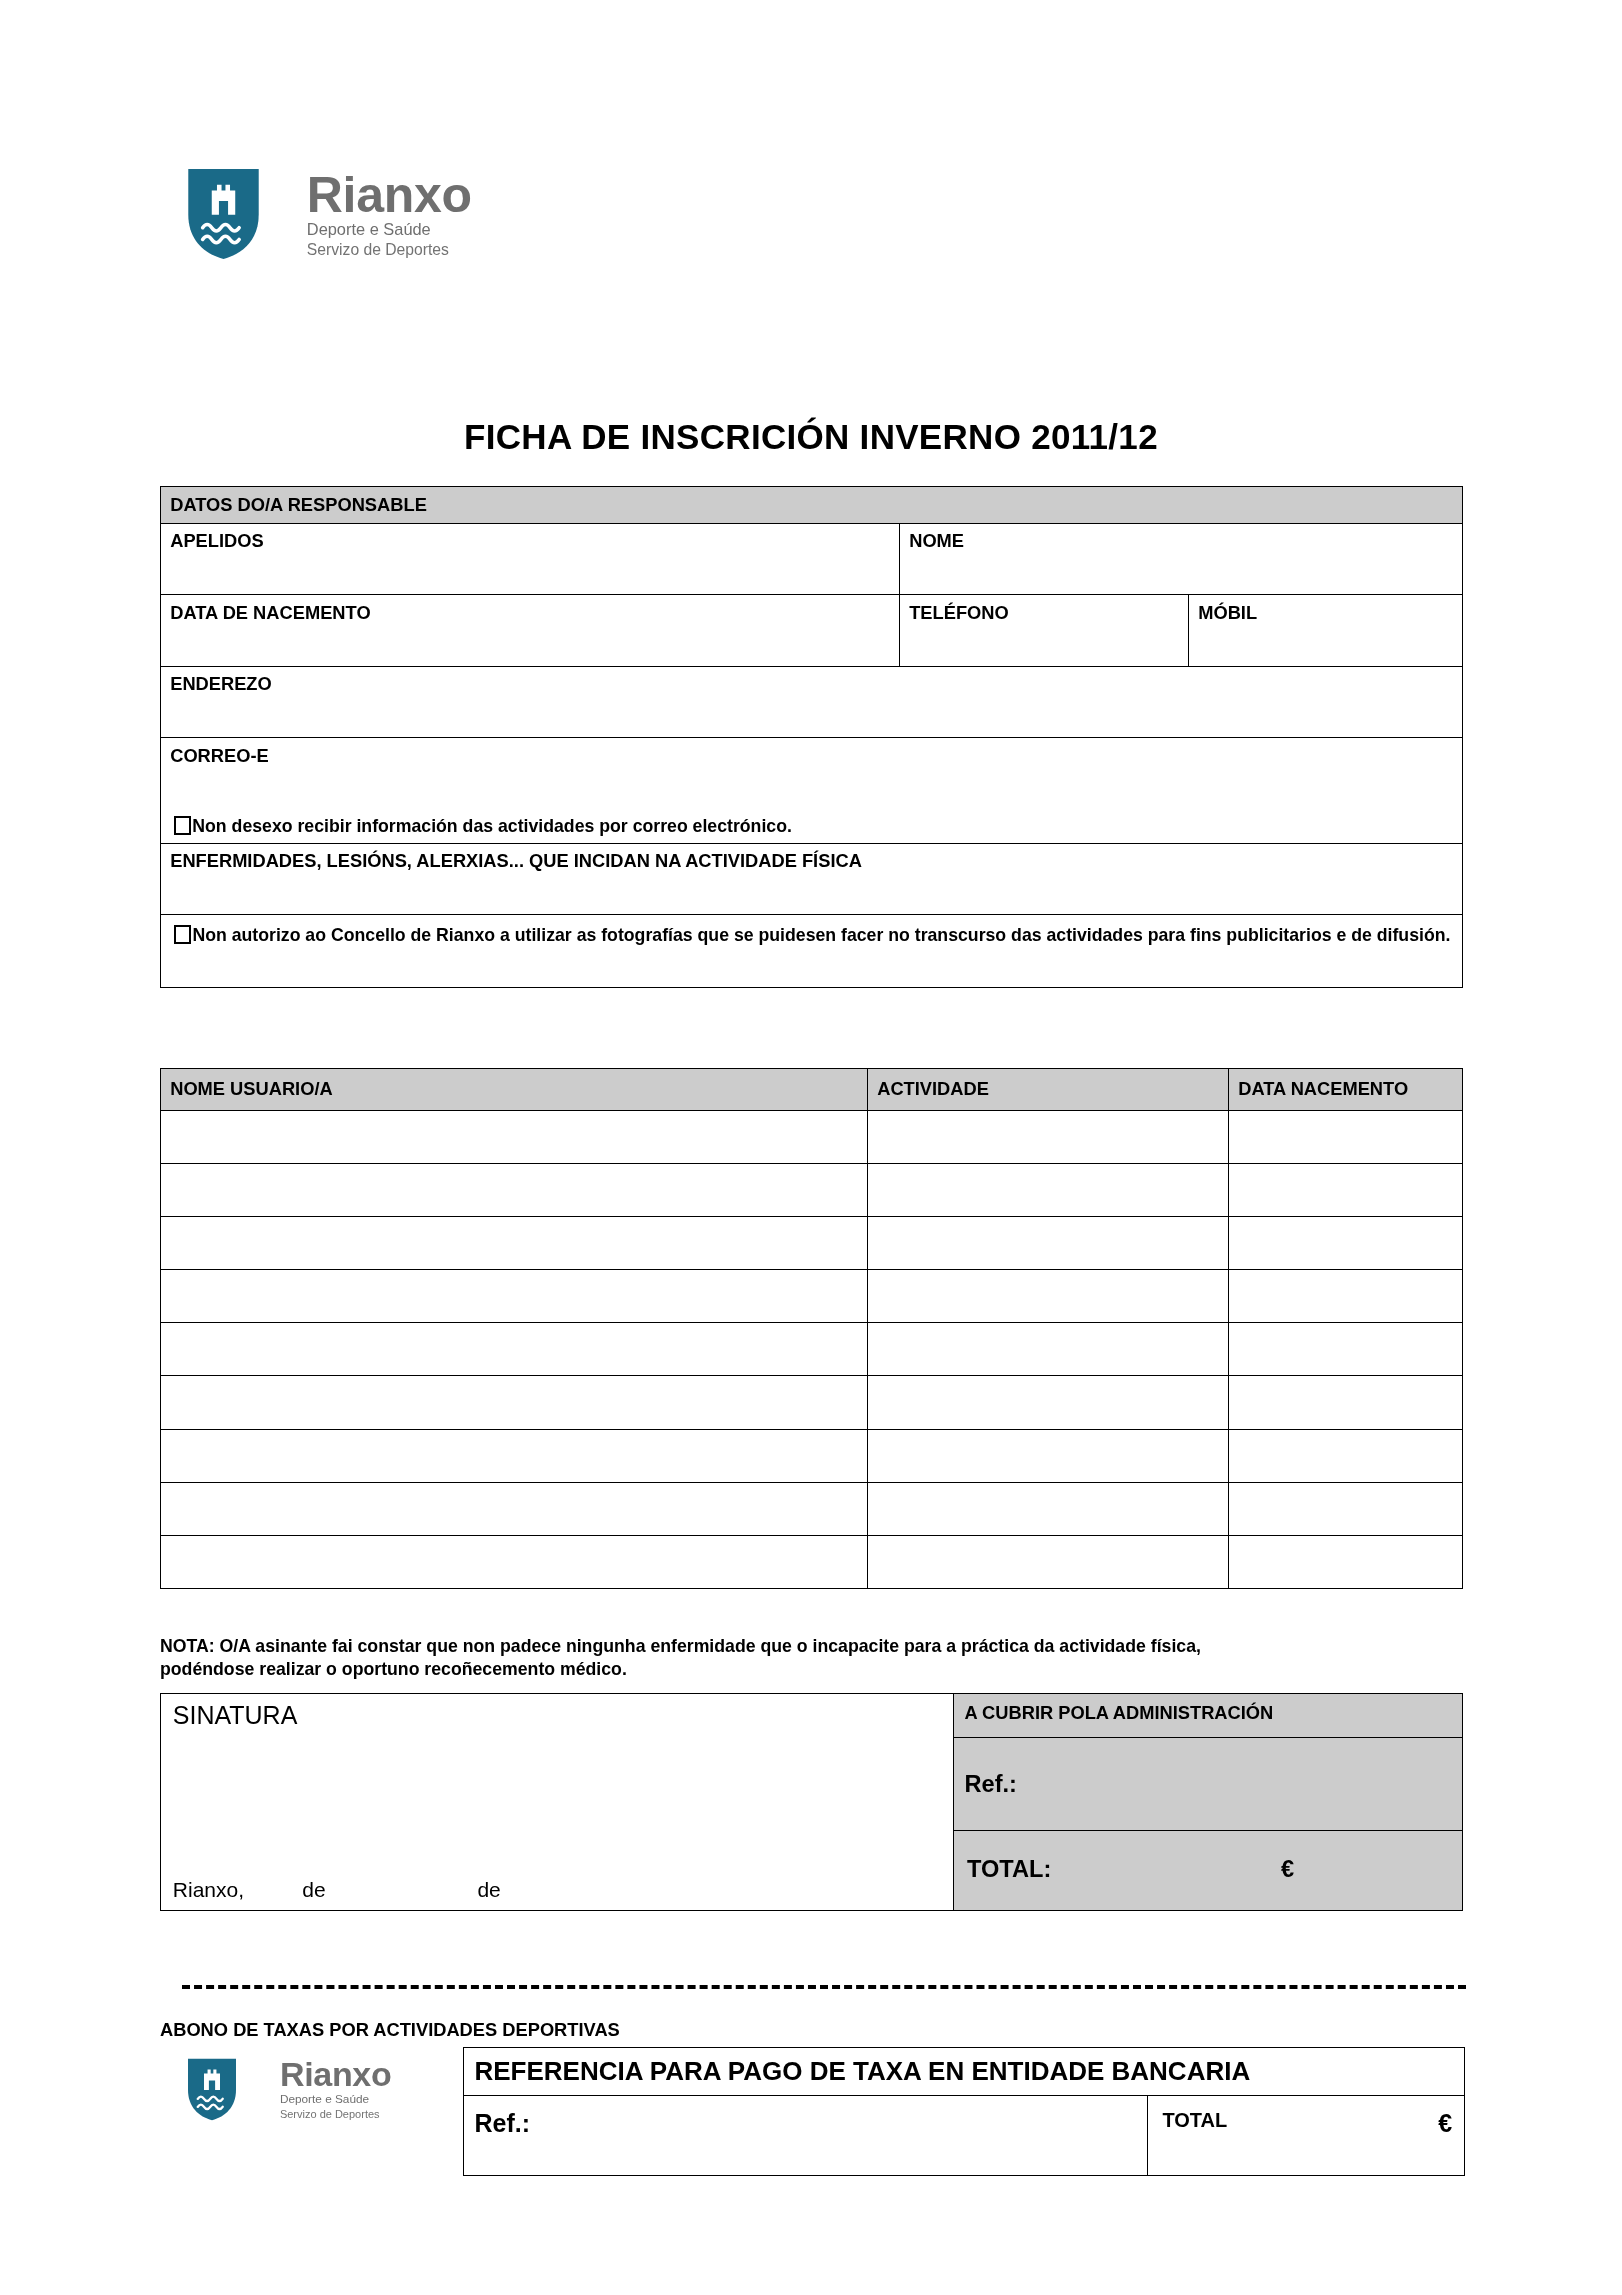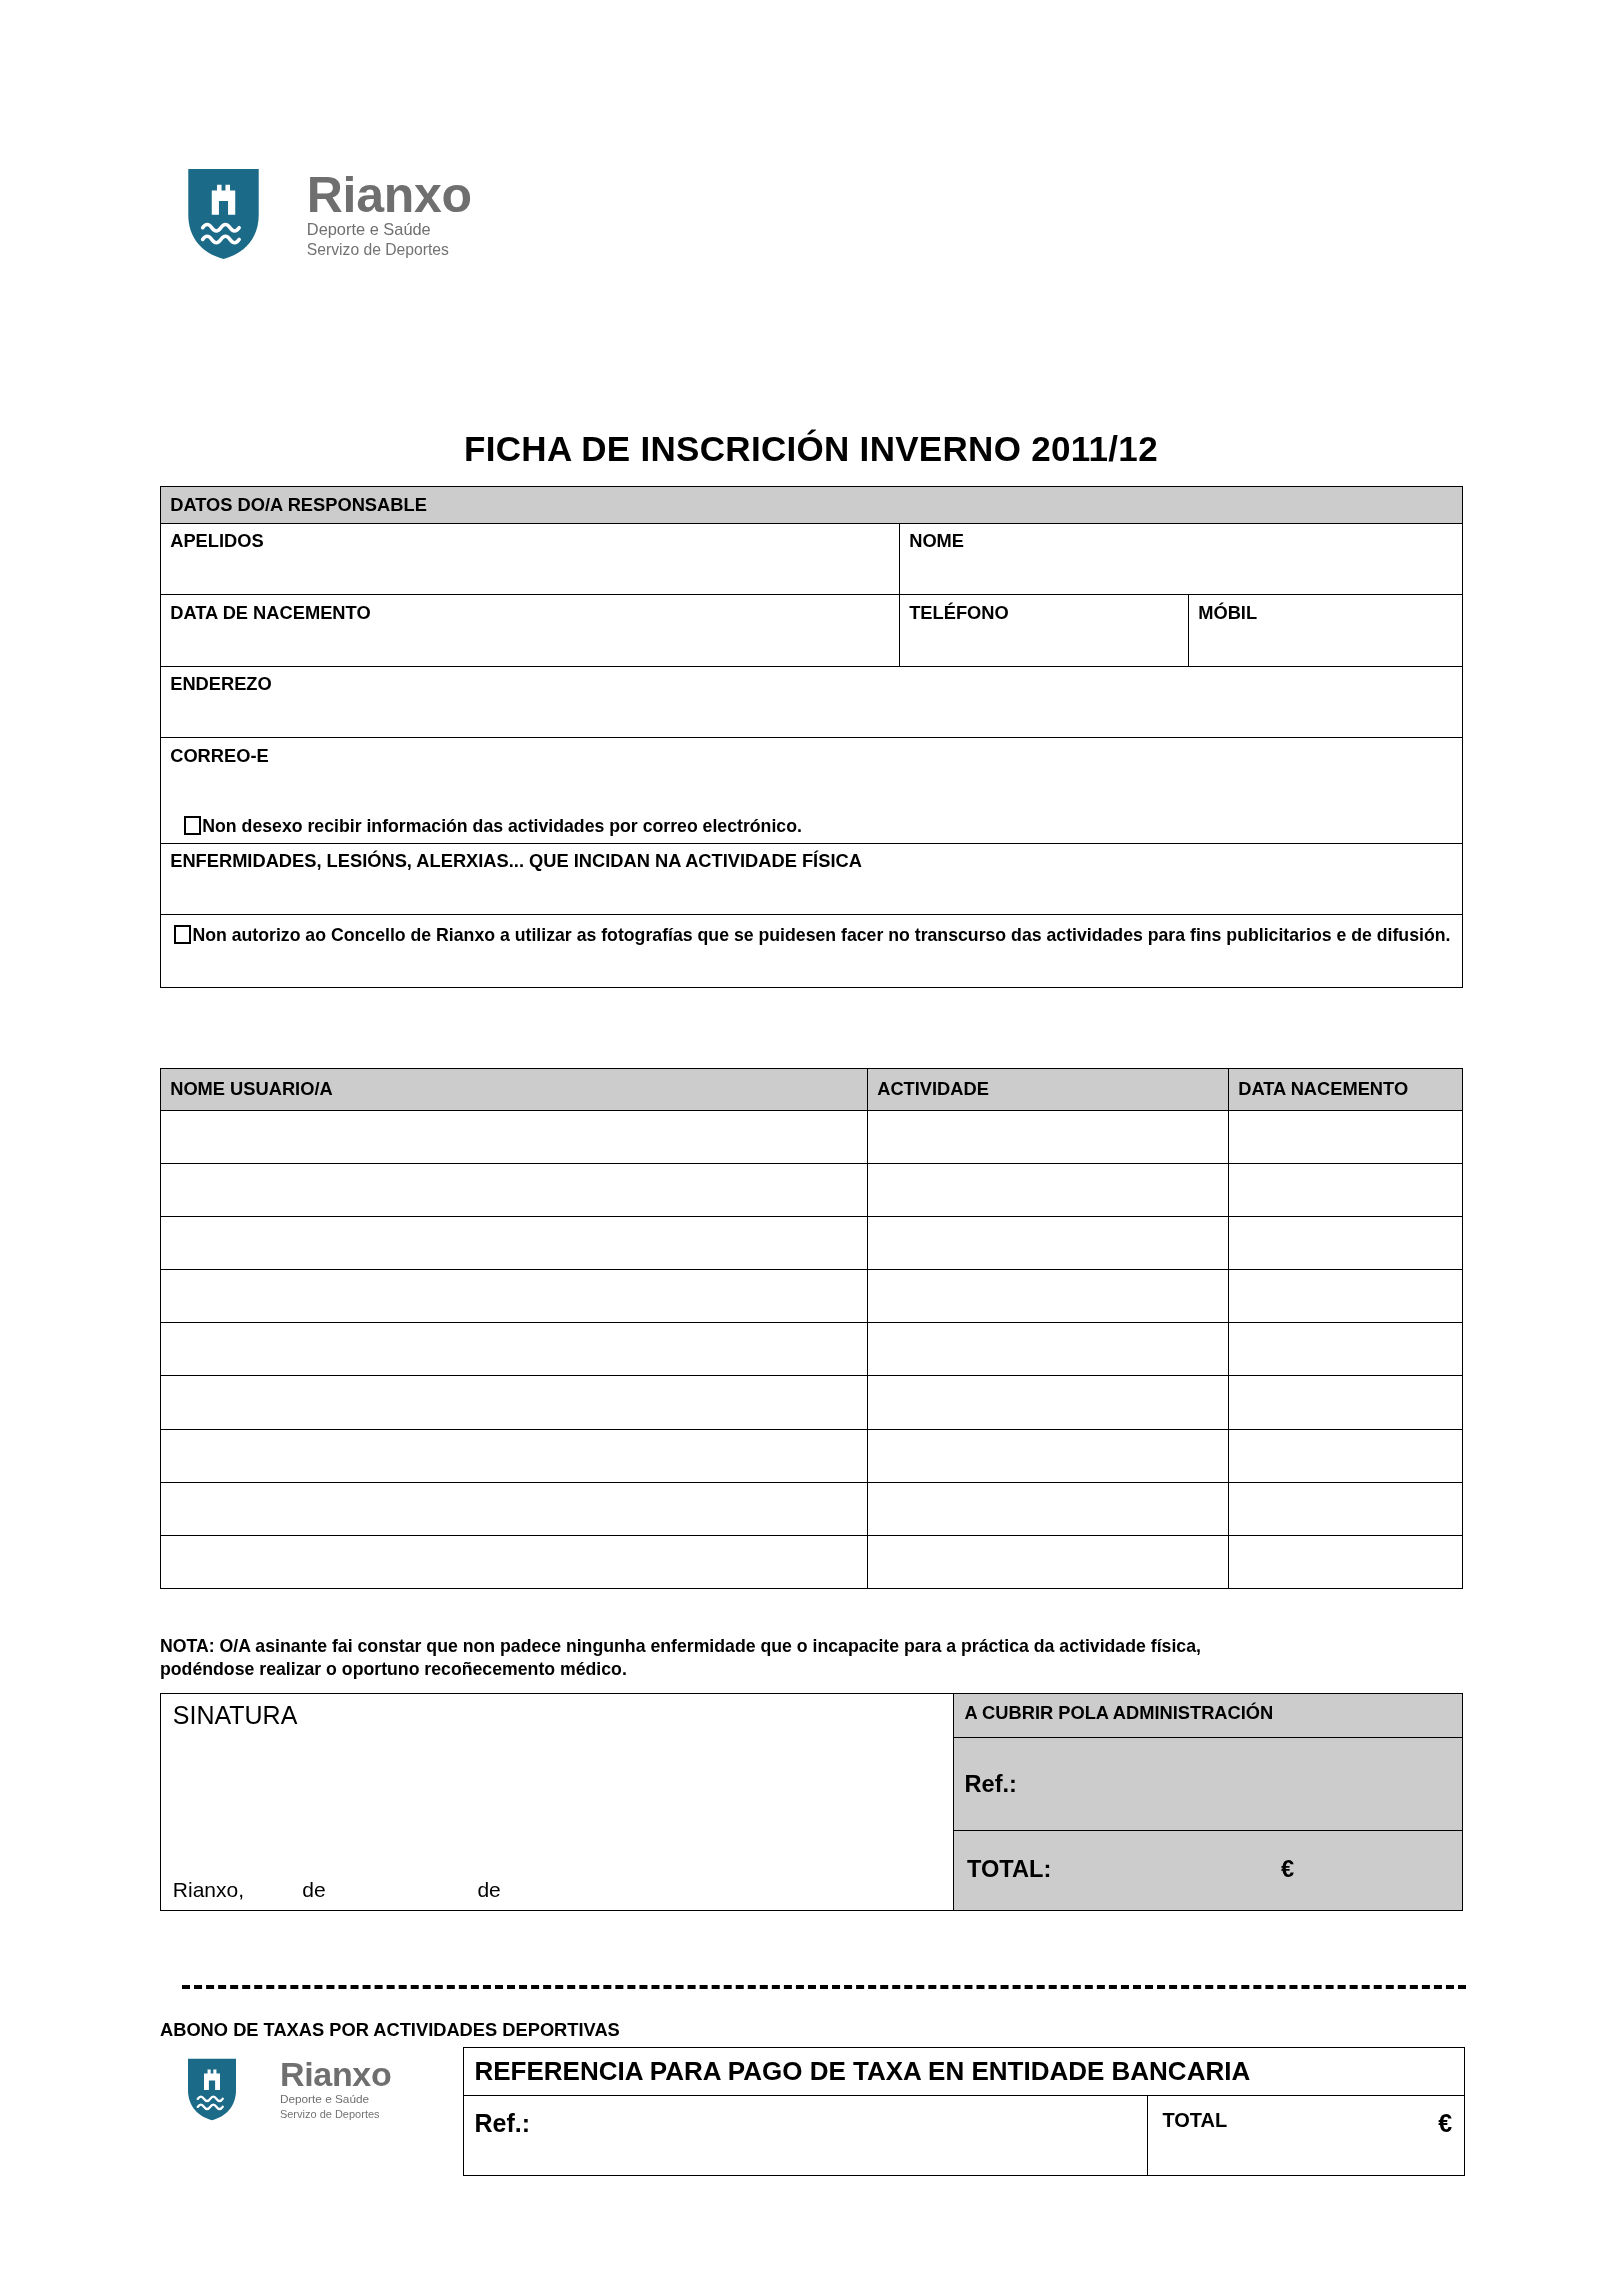--- a/index.html
+++ b/index.html
@@ -62,21 +62,20 @@
   
   .doc-title {
     position: absolute;
     left: 0;
     top: 417px;
     width: 1622px;
     text-align: center;
     font-size: 35px;
     font-weight: bold;
     letter-spacing: 0.3px;
-    margin-top: 12px;
   }
 
   
   .tbl {
     position: absolute;
     border-collapse: collapse;
     table-layout: fixed;
   }
   .tbl td {
     border: 1.3px solid #000;
@@ -315,21 +314,21 @@
         <td style="height:64px;">DATA DE NACEMENTO</td>
         <td>TELÉFONO</td>
         <td>MÓBIL</td>
       </tr>
       <tr>
         <td colspan="3" style="height:64px;">ENDEREZO</td>
       </tr>
       <tr>
         <td colspan="3" style="height:98px;position:relative;">
           <span>CORREO-E</span>
-          <div style="position:absolute;left:23px;bottom:5.2px;margin-top:7px;" class="cb-line">
+          <div style="position:absolute;left:13px;bottom:5.2px;margin-top:7px;" class="cb-line">
             <span class="cb"></span><span>Non desexo recibir información das actividades por correo electrónico.</span>
           </div>
         </td>
       </tr>
       <tr>
         <td colspan="3" style="height:64px;">ENFERMIDADES, LESIÓNS, ALERXIAS... QUE INCIDAN NA ACTIVIDADE FÍSICA</td>
       </tr>
       <tr>
         <td colspan="3" style="height:63px;padding-top:9.2px;">
           <div class="cb-line" style="padding-left:3.9px;">

